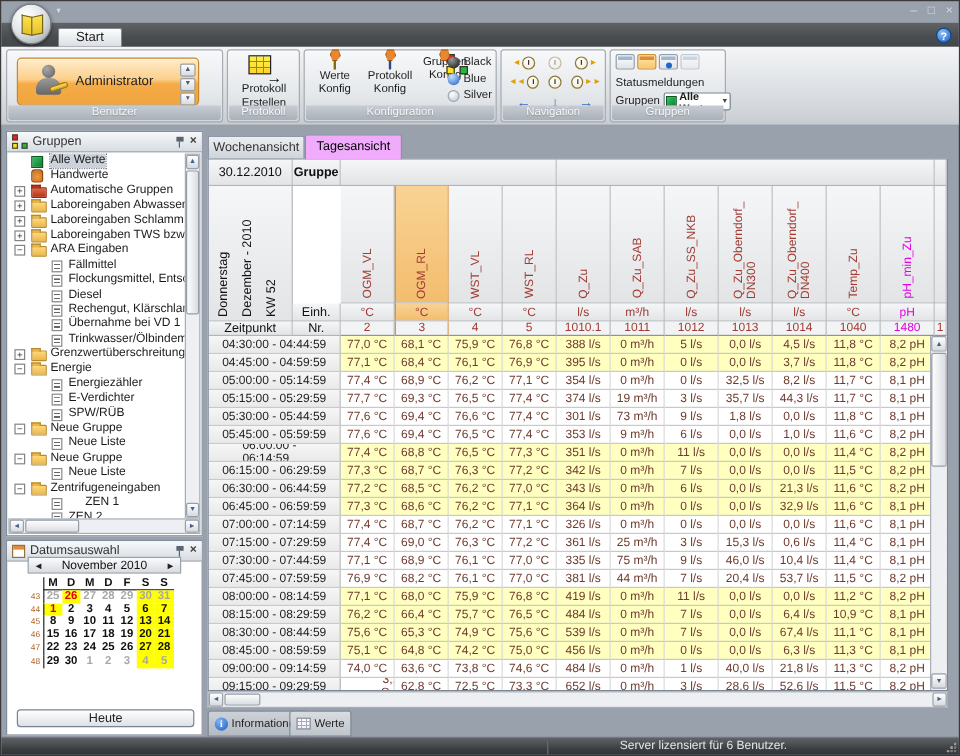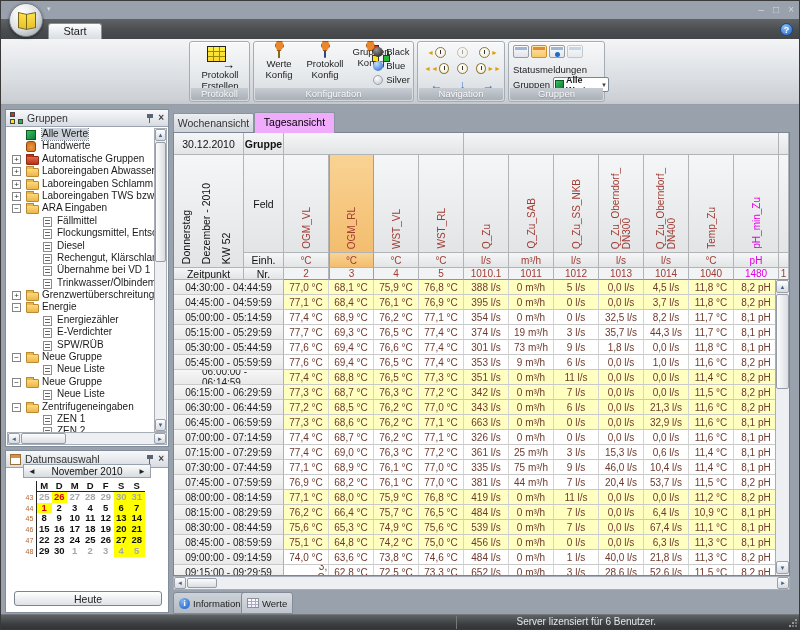--- a/index.html
+++ b/index.html
@@ -265,20 +265,36 @@
     <span class="i-book"></span>
   </div>
   <div id="qat-chevron" class="abs">▾</div>
 
   <div id="tabstrip" class="abs"></div>
   <div id="start-tab" class="abs">Start</div>
   <div id="help-btn" class="abs">?</div>
 
   <div id="ribbon" class="abs">
 
+    <div class="rgroup" id="g-benutzer">
+      <div id="admin-combo">
+        <span class="i-user">
+          <span class="head"></span>
+            <span class="body"></span>
+            <span class="key"></span>
+        </span>
+        <span id="admin-text">Administrator</span>
+        <span id="admin-spin">
+          <span>▲</span>
+          <span>▼</span>
+          <span>▾</span>
+        </span>
+      </div>
+      <div class="rgroup-label">Benutzer</div>
+    </div>
 
     <div class="rgroup" id="g-protokoll">
       <div class="bigbtn" style="left:4px;top:4px;width:52px;">
         <span style="position:relative;width:26px;height:22px;">
           <span class="i-tablegrid" style="position:absolute;left:0;top:0;"></span>
           <span class="i-tg-arrow" style="right:-2px;bottom:-2px;">→</span>
         </span>
         <span class="rbtn-label">Protokoll
 Erstellen</span>
       </div>
@@ -486,21 +502,21 @@
           <span class="ic i-list" style="left: 36px;"></span>
           <span class="lab" style="left: 50px;">Neue Liste</span>
         </div>
         <div class="tree-row">
           <span class="exp">−</span>
           <span class="ic i-folder" style="left: 19px;"></span>
           <span class="lab" style="left: 35px;">Zentrifugeneingaben</span>
         </div>
         <div class="tree-row">
           <span class="ic i-list" style="left: 36px;"></span>
-          <span class="lab" style="left: 50px;">ZEN 1</span>
+          <span class="lab" style="left: 64px;">ZEN 1</span>
         </div>
         <div class="tree-row">
           <span class="ic i-list" style="left: 36px;"></span>
           <span class="lab" style="left: 50px;">ZEN 2</span>
         </div>
       </div>
     <div id="tree-vscroll" class="sb">
       <div class="sb-btn" style="position:absolute;top:0;left:0;right:0;height:12px;">▲</div>
       <div class="sb-thumb" style="position:absolute;top:13px;left:0;right:0;height:120px;"></div>
       <div class="sb-btn" style="position:absolute;bottom:0;left:0;right:0;height:12px;">▼</div>
@@ -594,21 +610,20 @@
         <div class="tc th" style="grid-area: 1 / 3 / 2 / 7;"></div>
         <div class="tc th" style="grid-area: 1 / 7 / 2 / 14;"></div>
         <div class="tc th" style="grid-area: 1 / 14 / 2 / 15;"></div>
         <div class="tc th daycell" style="grid-area: 2 / 1 / 4 / 2;">
           <div class="vwrap">
             <div class="vtxt blk">Donnerstag</div>
             <div class="vtxt blk">Dezember - 2010</div>
             <div class="vtxt blk">KW 52</div>
           </div>
         </div>
-        <div class="tc th" style="grid-area: 2 / 2 / 3 / 3;">Feld</div>
         <div class="tc th" style="grid-area: 3 / 2 / 4 / 3;">Einh.</div>
         <div class="tc th" style="grid-area: 4 / 1 / 5 / 2;">Zeitpunkt</div>
         <div class="tc th" style="grid-area: 4 / 2 / 5 / 3;">Nr.</div>
         <div class="tc th" style="grid-area: 2 / 3 / 3 / 4;">
           <div class="vwrap">
             <div class="vtxt">OGM_VL</div>
           </div>
         </div>
         <div class="tc th unit" style="grid-area: 3 / 3 / 4 / 4;">°C</div>
         <div class="tc th nr" style="grid-area: 4 / 3 / 5 / 4;">2</div>
@@ -802,21 +817,21 @@
         <div class="tc td y" style="grid-area: 13 / 10 / 14 / 11;">0,0 l/s</div>
         <div class="tc td y" style="grid-area: 13 / 11 / 14 / 12;">21,3 l/s</div>
         <div class="tc td y" style="grid-area: 13 / 12 / 14 / 13;">11,6 °C</div>
         <div class="tc td y" style="grid-area: 13 / 13 / 14 / 14;">8,2 pH</div>
         <div class="tc td y" style="grid-area: 13 / 14 / 14 / 15;"></div>
         <div class="tc td time" style="grid-area: 14 / 1 / 15 / 3;">06:45:00 - 06:59:59</div>
         <div class="tc td y" style="grid-area: 14 / 3 / 15 / 4;">77,3 °C</div>
         <div class="tc td y" style="grid-area: 14 / 4 / 15 / 5;">68,6 °C</div>
         <div class="tc td y" style="grid-area: 14 / 5 / 15 / 6;">76,2 °C</div>
         <div class="tc td y" style="grid-area: 14 / 6 / 15 / 7;">77,1 °C</div>
-        <div class="tc td y" style="grid-area: 14 / 7 / 15 / 8;">663 l/s</div>
+        <div class="tc td y" style="grid-area: 14 / 7 / 15 / 8;">364 l/s</div>
         <div class="tc td y" style="grid-area: 14 / 8 / 15 / 9;">0 m³/h</div>
         <div class="tc td y" style="grid-area: 14 / 9 / 15 / 10;">0 l/s</div>
         <div class="tc td y" style="grid-area: 14 / 10 / 15 / 11;">0,0 l/s</div>
         <div class="tc td y" style="grid-area: 14 / 11 / 15 / 12;">32,9 l/s</div>
         <div class="tc td y" style="grid-area: 14 / 12 / 15 / 13;">11,6 °C</div>
         <div class="tc td y" style="grid-area: 14 / 13 / 15 / 14;">8,1 pH</div>
         <div class="tc td y" style="grid-area: 14 / 14 / 15 / 15;"></div>
         <div class="tc td time" style="grid-area: 15 / 1 / 16 / 3;">07:00:00 - 07:14:59</div>
         <div class="tc td" style="grid-area: 15 / 3 / 16 / 4;">77,4 °C</div>
         <div class="tc td" style="grid-area: 15 / 4 / 16 / 5;">68,7 °C</div>

